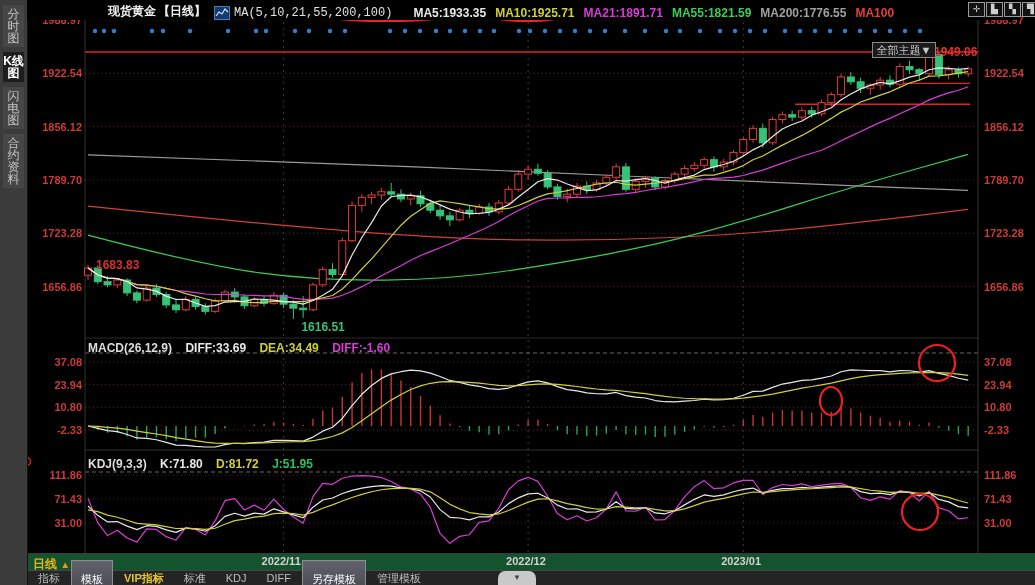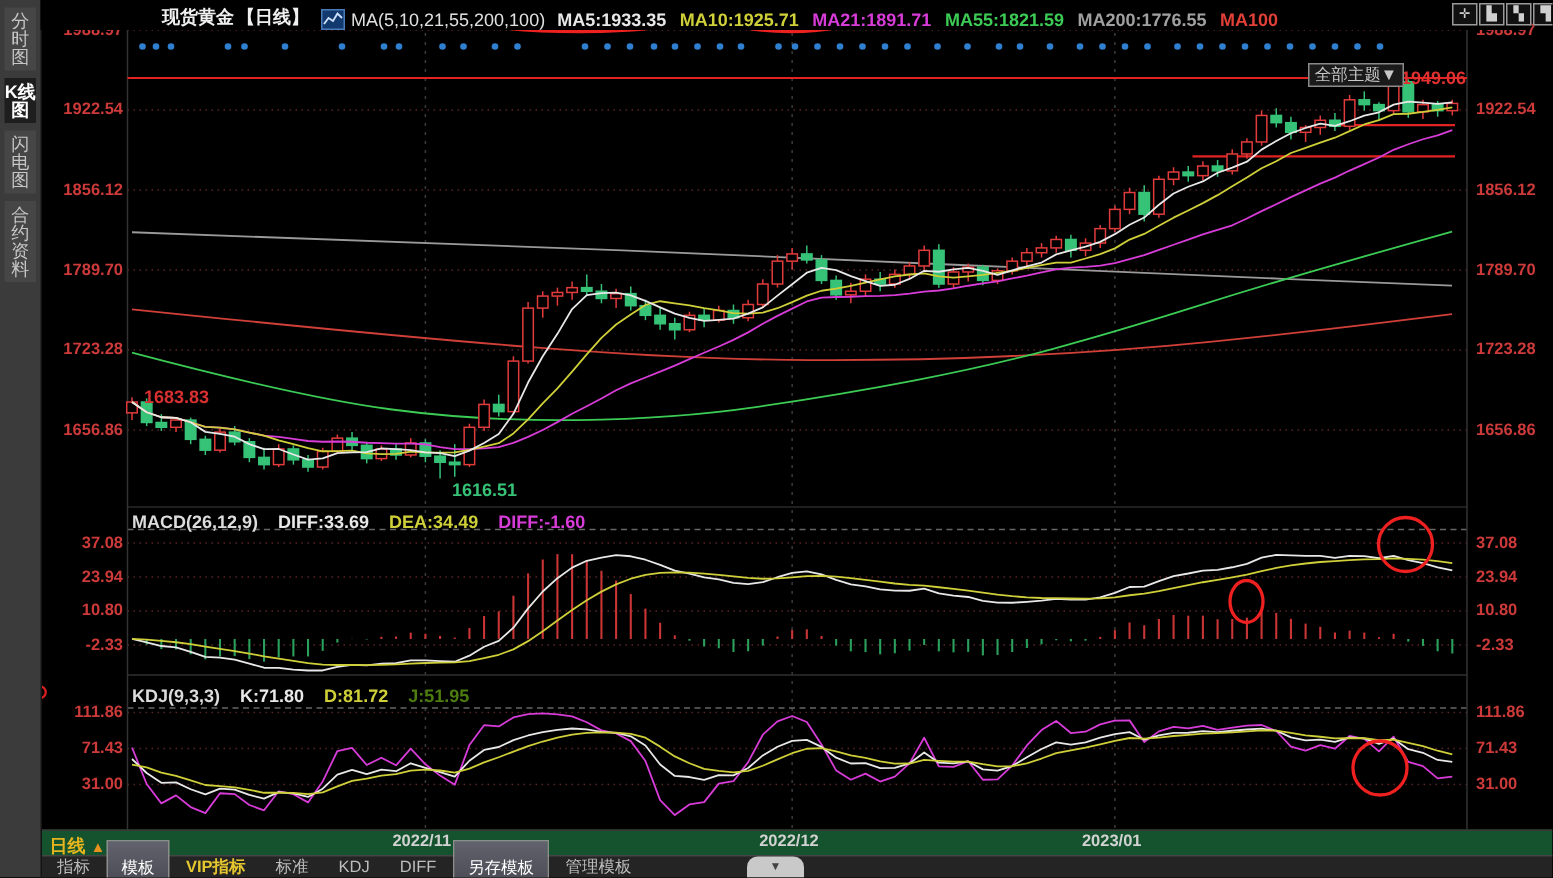--- a/index.html
+++ b/index.html
@@ -5,21 +5,21 @@
   html,body{margin:0;padding:0;background:#000;}
   body{width:1035px;height:585px;position:relative;overflow:hidden;
        font-family:"Liberation Sans",sans-serif;-webkit-font-smoothing:none;}
   
   #topbar{position:absolute;left:27px;top:0;right:16px;height:20px;background:#000;
           display:flex;align-items:flex-end;font-size:12px;white-space:nowrap;z-index:30;padding-left:20px;}
   #topbar .sym{color:#f0f0f0;font-weight:bold;margin-left:61px;}
   #topbar .per{color:#f0f0f0;font-weight:bold;margin-left:2px;}
   #chart-ico{width:14px;height:12px;margin:0 4px 0 8px;background:#123a6e;border:1px solid #4a7ab8;position:relative;}
   #chart-ico svg{position:absolute;left:0;top:0;}
-  #topbar .magroup{color:#e0e0e0;margin-right:8px;}
+  #topbar .magroup{color:#e0e0e0;margin-right:21px;font-family:Liberation Mono, monospace;}
   #topbar .maval{margin-right:9px;font-weight:bold;}
   #theme-btn{position:absolute;left:845px;top:2px;width:62px;height:14px;border:1px solid #8a8a8a;
              color:#c8c8c8;font-size:11px;text-align:center;line-height:14px;background:#1a1a1a;cursor:pointer;margin-top:40px;}
   .tool-ico{position:absolute;top:2px;width:15px;height:13px;border:1px solid #9a9a9a;background:#111;
             color:#cfcfcf;font-size:9px;text-align:center;line-height:13px;cursor:pointer;}
   
   #sidebar{position:absolute;left:0;top:0;width:27px;height:585px;background:#3b3b3b;border-right:1px solid #141414;z-index:25;}
   .side-tab{width:21px;margin:5px auto 0 auto;padding:3px 0;text-align:center;color:#c6c6c6;font-size:12px;
             line-height:12px;background:#464646;cursor:pointer;word-break:break-all;}
   .side-tab.active{background:#1e1e1e;color:#ffffff;font-weight:bold;}
@@ -446,21 +446,21 @@
 <div class="ind-header" style="top:341px">
   <span style="color:#dcdcdc">MACD(26,12,9)</span>
   <span style="color:#e8e8e8">DIFF:33.69</span>
   <span style="color:#cfcf3a">DEA:34.49</span>
   <span style="color:#d83cd8">DIFF:-1.60</span>
 </div>
 <div class="ind-header" style="top:457px">
   <span style="color:#dcdcdc">KDJ(9,3,3)</span>
   <span style="color:#e8e8e8">K:71.80</span>
   <span style="color:#cfcf3a">D:81.72</span>
-  <span style="color:#4d7c0f">J:51.95</span>
+  <span style="color:#22c55e">J:51.95</span>
 </div>
 
 <svg id="alert-ico" width="11" height="11">
   <circle cx="5.5" cy="5.5" r="4" fill="none" stroke="#e02020" stroke-width="1.5"></circle>
   <circle cx="5.5" cy="5.5" r="1.6" fill="#e02020"></circle>
 </svg>
 
 <div id="periodbar">
   <span id="period-label"><span>日线</span>
     <span class="arrow">▲</span></span>

